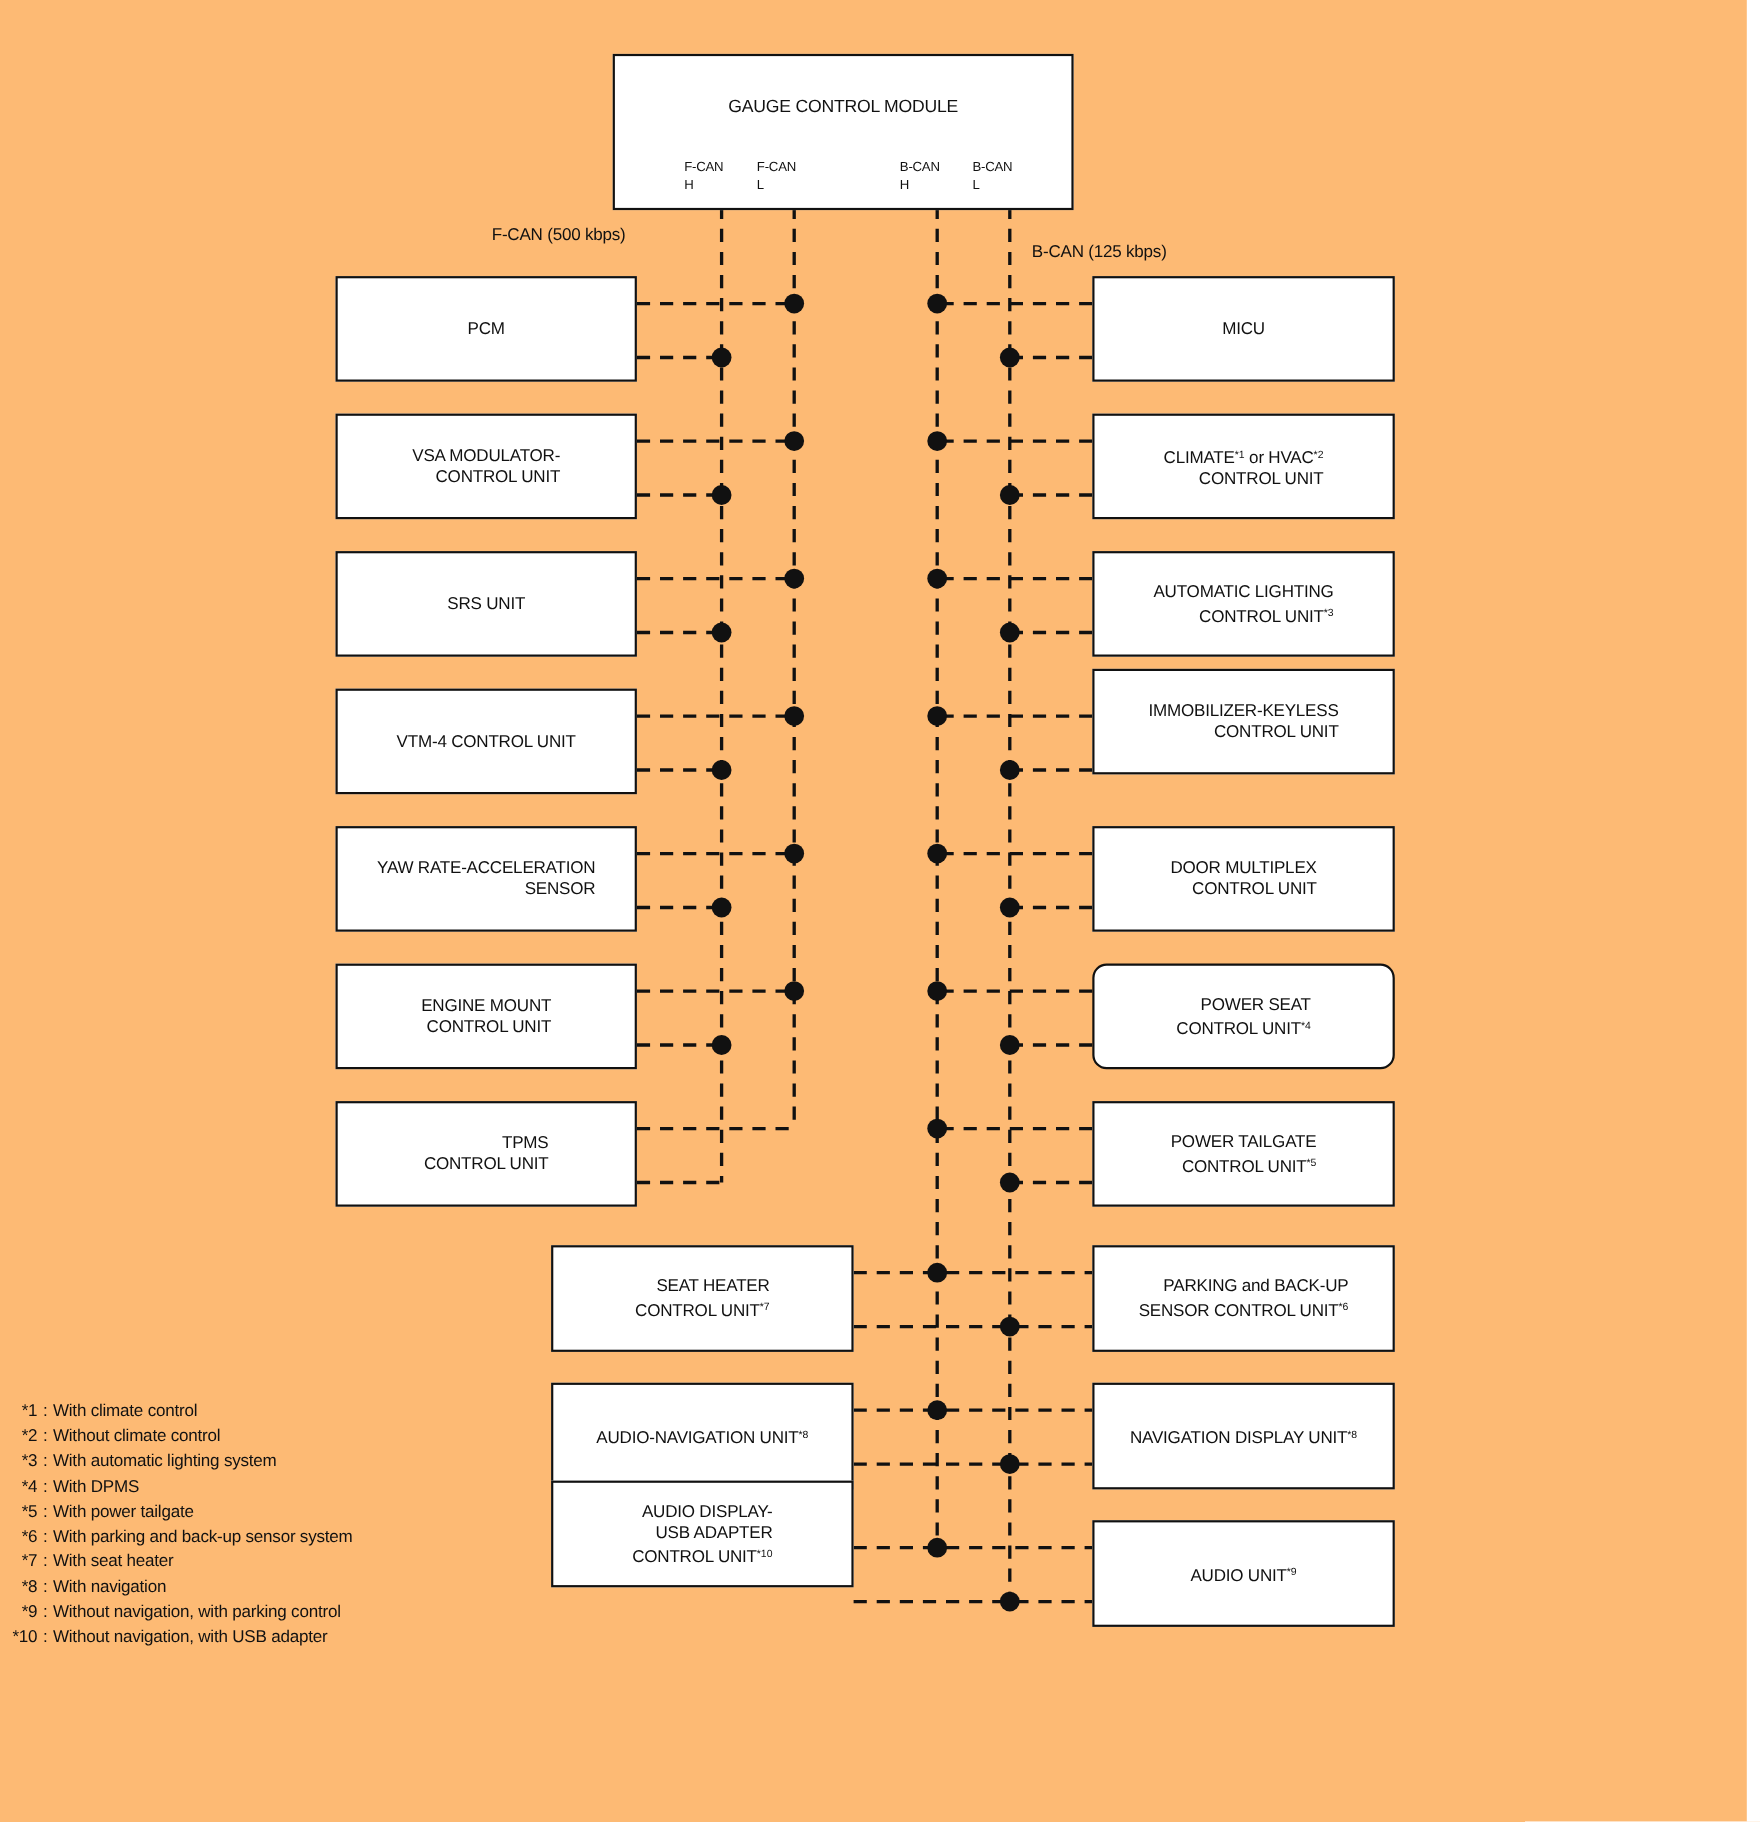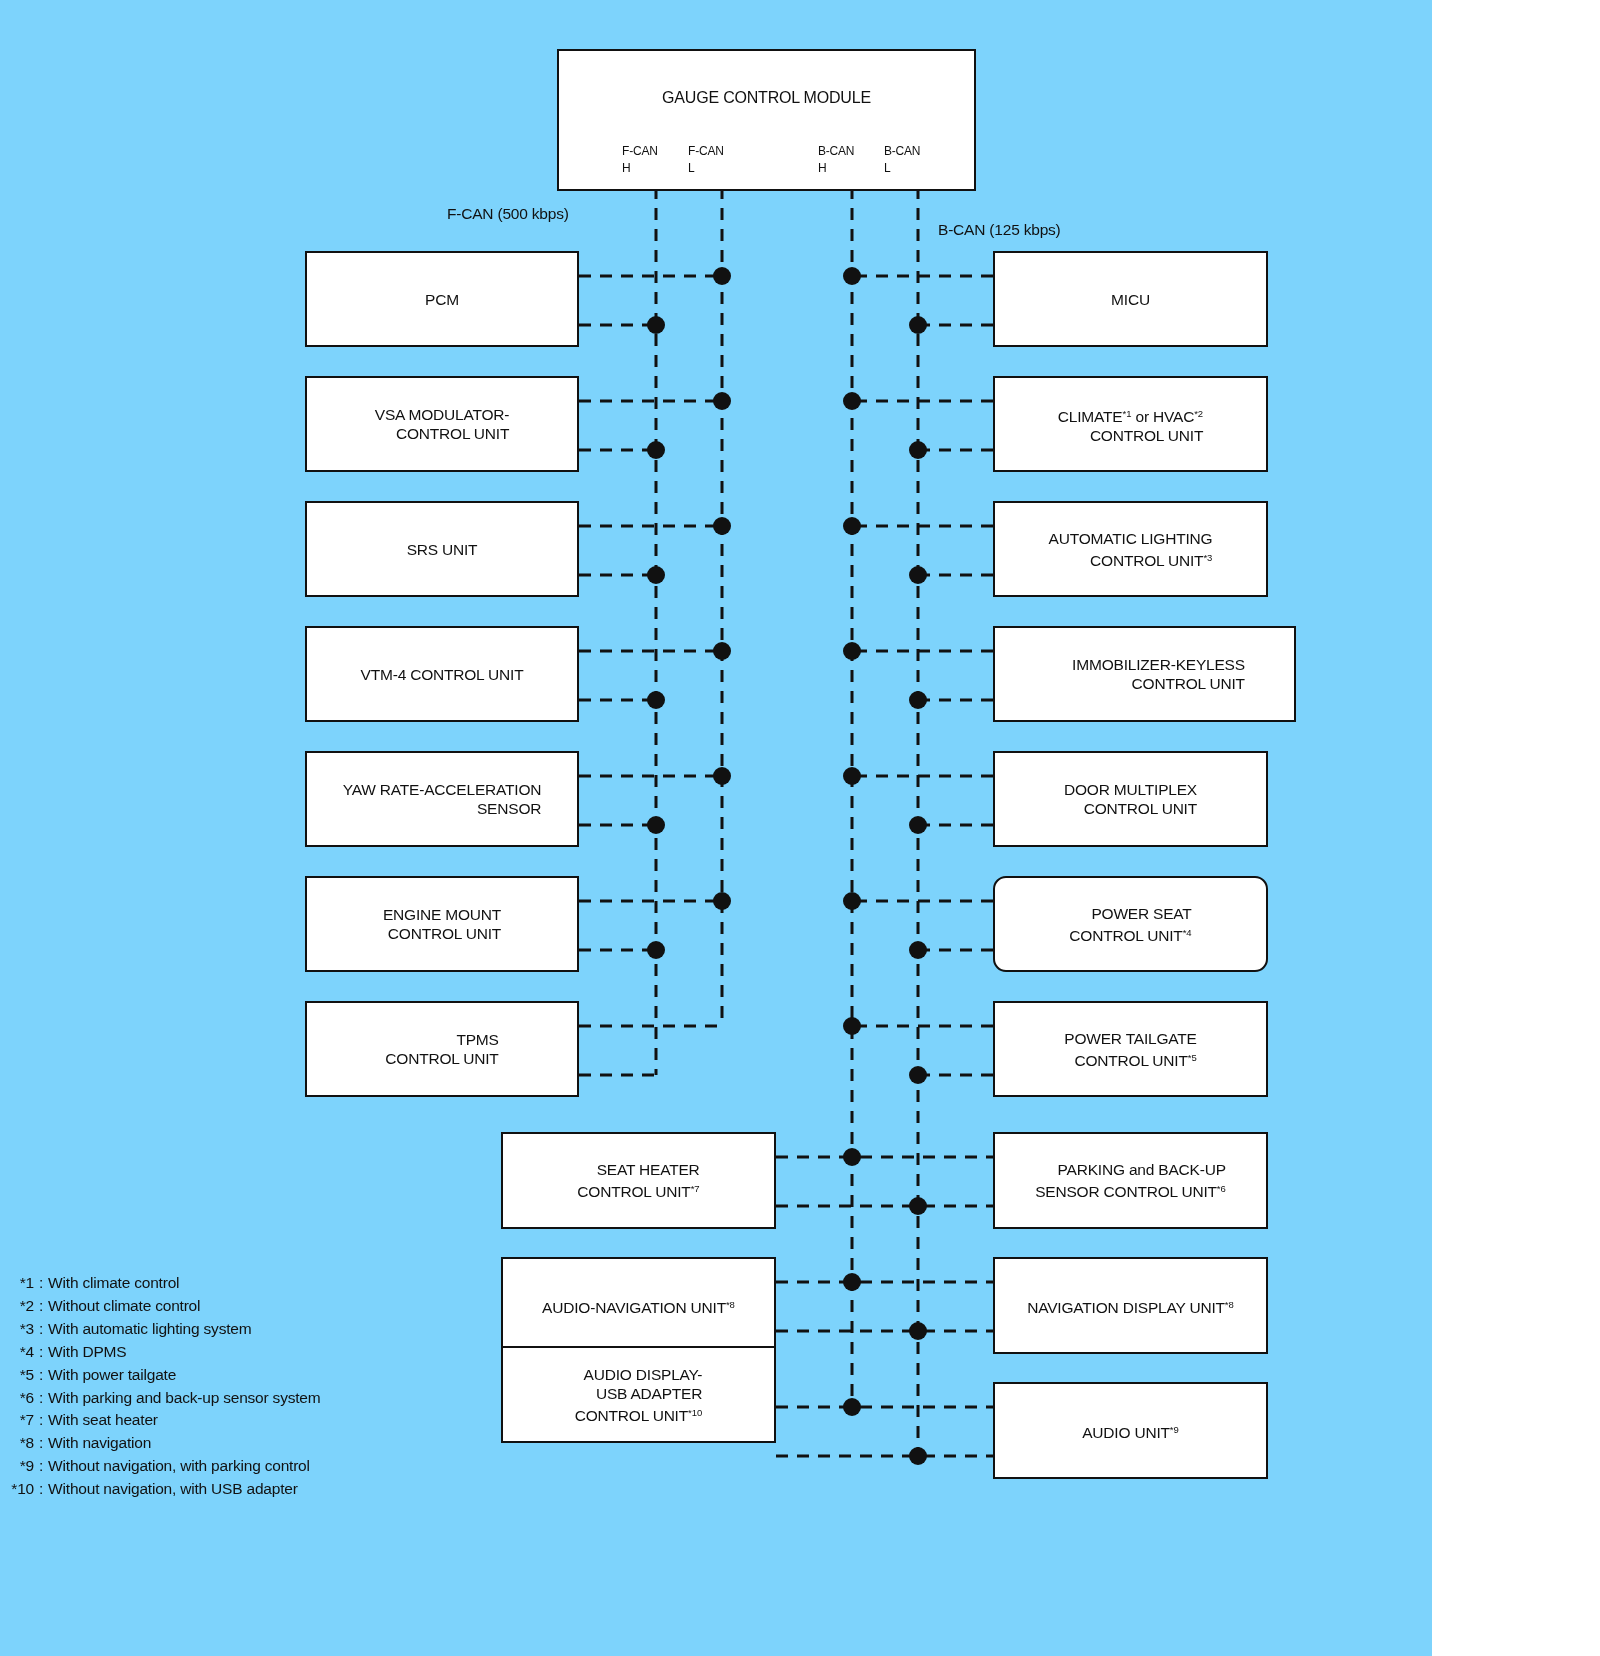--- a/index.html
+++ b/index.html
@@ -1,17 +1,17 @@
 <!DOCTYPE html>
 <html><head>
 <meta charset="utf-8">
 <style>
   html,body{margin:0;padding:0;background:#ffffff;}
   .canvas{
-    position:relative;width:1432px;height:1656px;background:#7dd3fc;
+    position:relative;width:1588px;height:1656px;background:#fdba74;
     font-family:"Liberation Sans","DejaVu Sans",sans-serif;color:#111;
     letter-spacing:-0.2px;overflow:hidden;
   }
   #wires{position:absolute;left:0;top:0;}
   #wires line{stroke:#111;stroke-width:3;stroke-dasharray:12 9;}
   #wires circle{fill:#111;stroke:none;}
   .unit{
     position:absolute;border:2px solid #111;background:#fff;
     display:flex;align-items:center;justify-content:center;
     font-size:15.5px;line-height:19px;
@@ -151,21 +151,21 @@
         <div class="lbl">
           <div>AUTOMATIC LIGHTING</div>
           <div>CONTROL UNIT<sup>*3</sup></div>
         </div>
       </div>
       <div class="unit" style="left: 305px; top: 626px; width: 270px; height: 92px;">
         <div class="lbl">
           <div>VTM-4 CONTROL UNIT</div>
         </div>
       </div>
-      <div class="unit" style="left: 993px; top: 626px; width: 271px; height: 92px; padding-left: 28px;">
+      <div class="unit" style="left: 993px; top: 608px; width: 271px; height: 92px;">
         <div class="lbl">
           <div>IMMOBILIZER-KEYLESS</div>
           <div>CONTROL UNIT</div>
         </div>
       </div>
       <div class="unit" style="left: 305px; top: 751px; width: 270px; height: 92px;">
         <div class="lbl">
           <div>YAW RATE-ACCELERATION</div>
           <div>SENSOR</div>
         </div>

